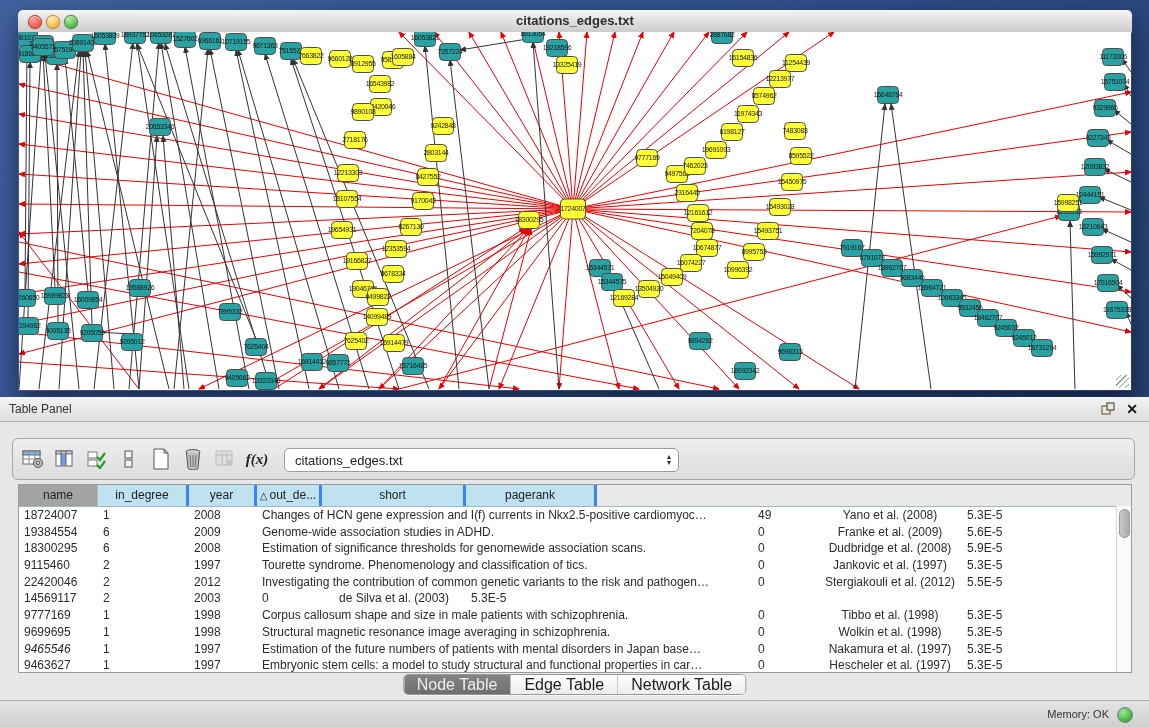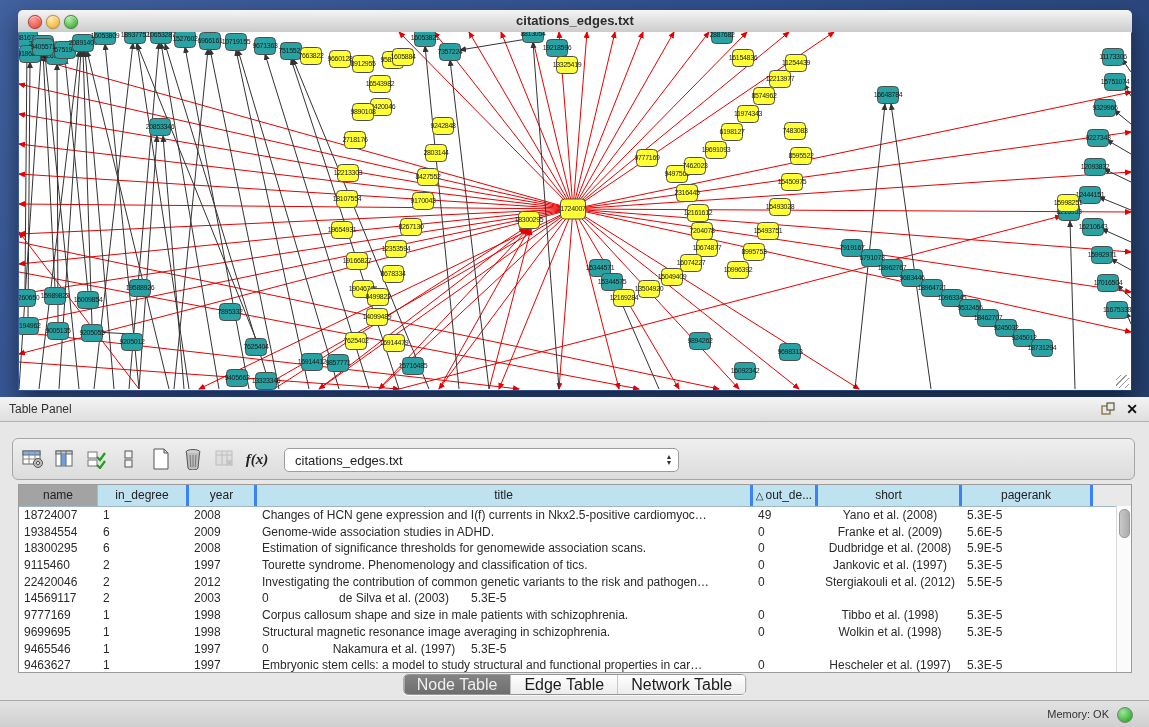--- a/index.html
+++ b/index.html
@@ -770,21 +770,20 @@
       <span class="combo-text">citations_edges.txt</span>
       <span class="combo-arrows">▲<br>▼</span>
     </div>
   </div>
 
   <div class="tablebox">
     <div class="thead" id="thead">
         <div class="th gray" style="width: 79px;"><span>name</span></div>
         <div class="th" style="width: 91px;"><span>in_degree</span></div>
         <div class="th" style="width: 68px;"><span>year</span></div>
-        <div class="th" style="width: 496px;"><span>title</span></div>
         <div class="th" style="width: 65px;"><span class="sort">△</span><span>out_de...</span></div>
         <div class="th" style="width: 144px;"><span>short</span></div>
         <div class="th" style="width: 131px;"><span>pagerank</span></div>
       </div>
     <div class="tbody" id="tbody">
         <div class="tr">
           <div class="td" style="width: 79px;">18724007</div>
           <div class="td" style="width: 91px;">1</div>
           <div class="td" style="width: 68px;">2008</div>
           <div class="td" style="width: 496px;">Changes of HCN gene expression and I(f) currents in Nkx2.5-positive cardiomyoc…</div>
@@ -848,23 +847,24 @@
         <div class="tr">
           <div class="td" style="width: 79px;">9699695</div>
           <div class="td" style="width: 91px;">1</div>
           <div class="td" style="width: 68px;">1998</div>
           <div class="td" style="width: 496px;">Structural magnetic resonance image averaging in schizophrenia.</div>
           <div class="td" style="width: 65px;">0</div>
           <div class="td c" style="width: 144px;">Wolkin et al. (1998)</div>
           <div class="td" style="width: 131px;">5.3E-5</div>
         </div>
         <div class="tr">
-          <div class="td" style="width: 79px;">9465546</div>
+          <div class="td" style="width: 79px; font-style: italic;">9465546</div>
           <div class="td" style="width: 91px;">1</div>
           <div class="td" style="width: 68px;">1997</div>
+          <div class="td" style="width: 496px;">Estimation of the future numbers of patients with mental disorders in Japan base…</div>
           <div class="td" style="width: 65px;">0</div>
           <div class="td c" style="width: 144px;">Nakamura et al. (1997)</div>
           <div class="td" style="width: 131px;">5.3E-5</div>
         </div>
         <div class="tr">
           <div class="td" style="width: 79px;">9463627</div>
           <div class="td" style="width: 91px;">1</div>
           <div class="td" style="width: 68px;">1997</div>
           <div class="td" style="width: 496px;">Embryonic stem cells: a model to study structural and functional properties in car…</div>
           <div class="td" style="width: 65px;">0</div>

